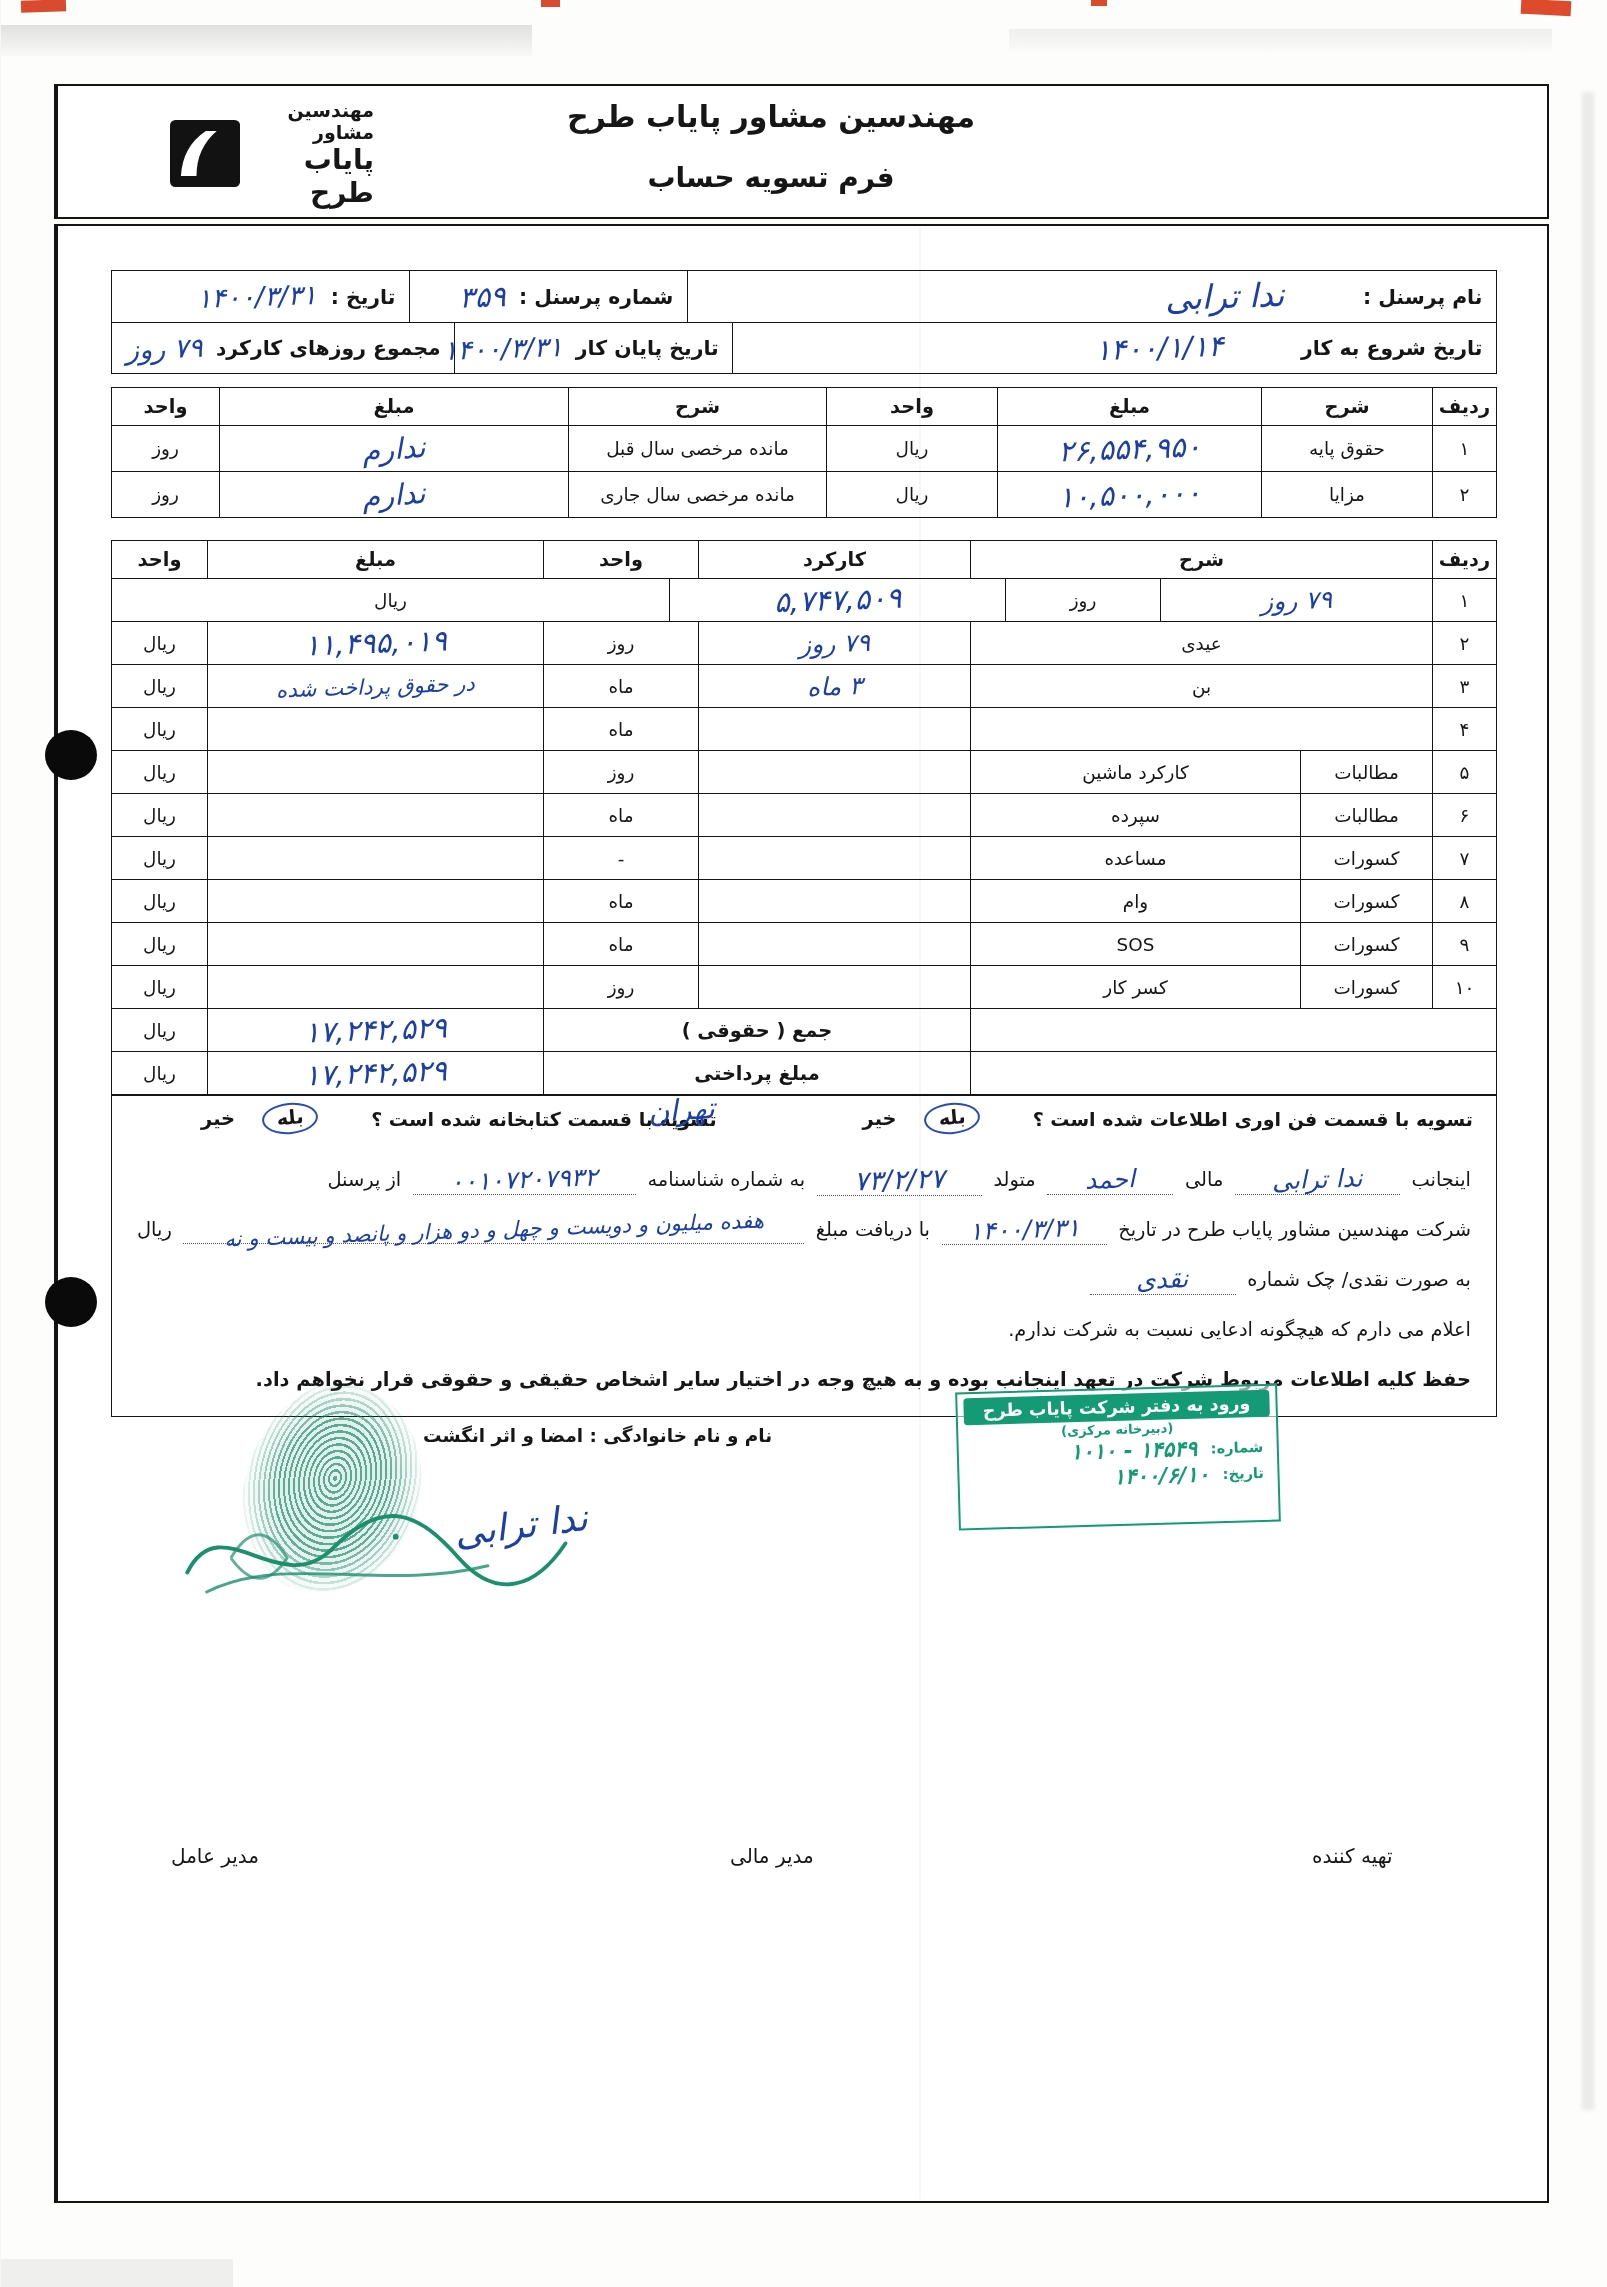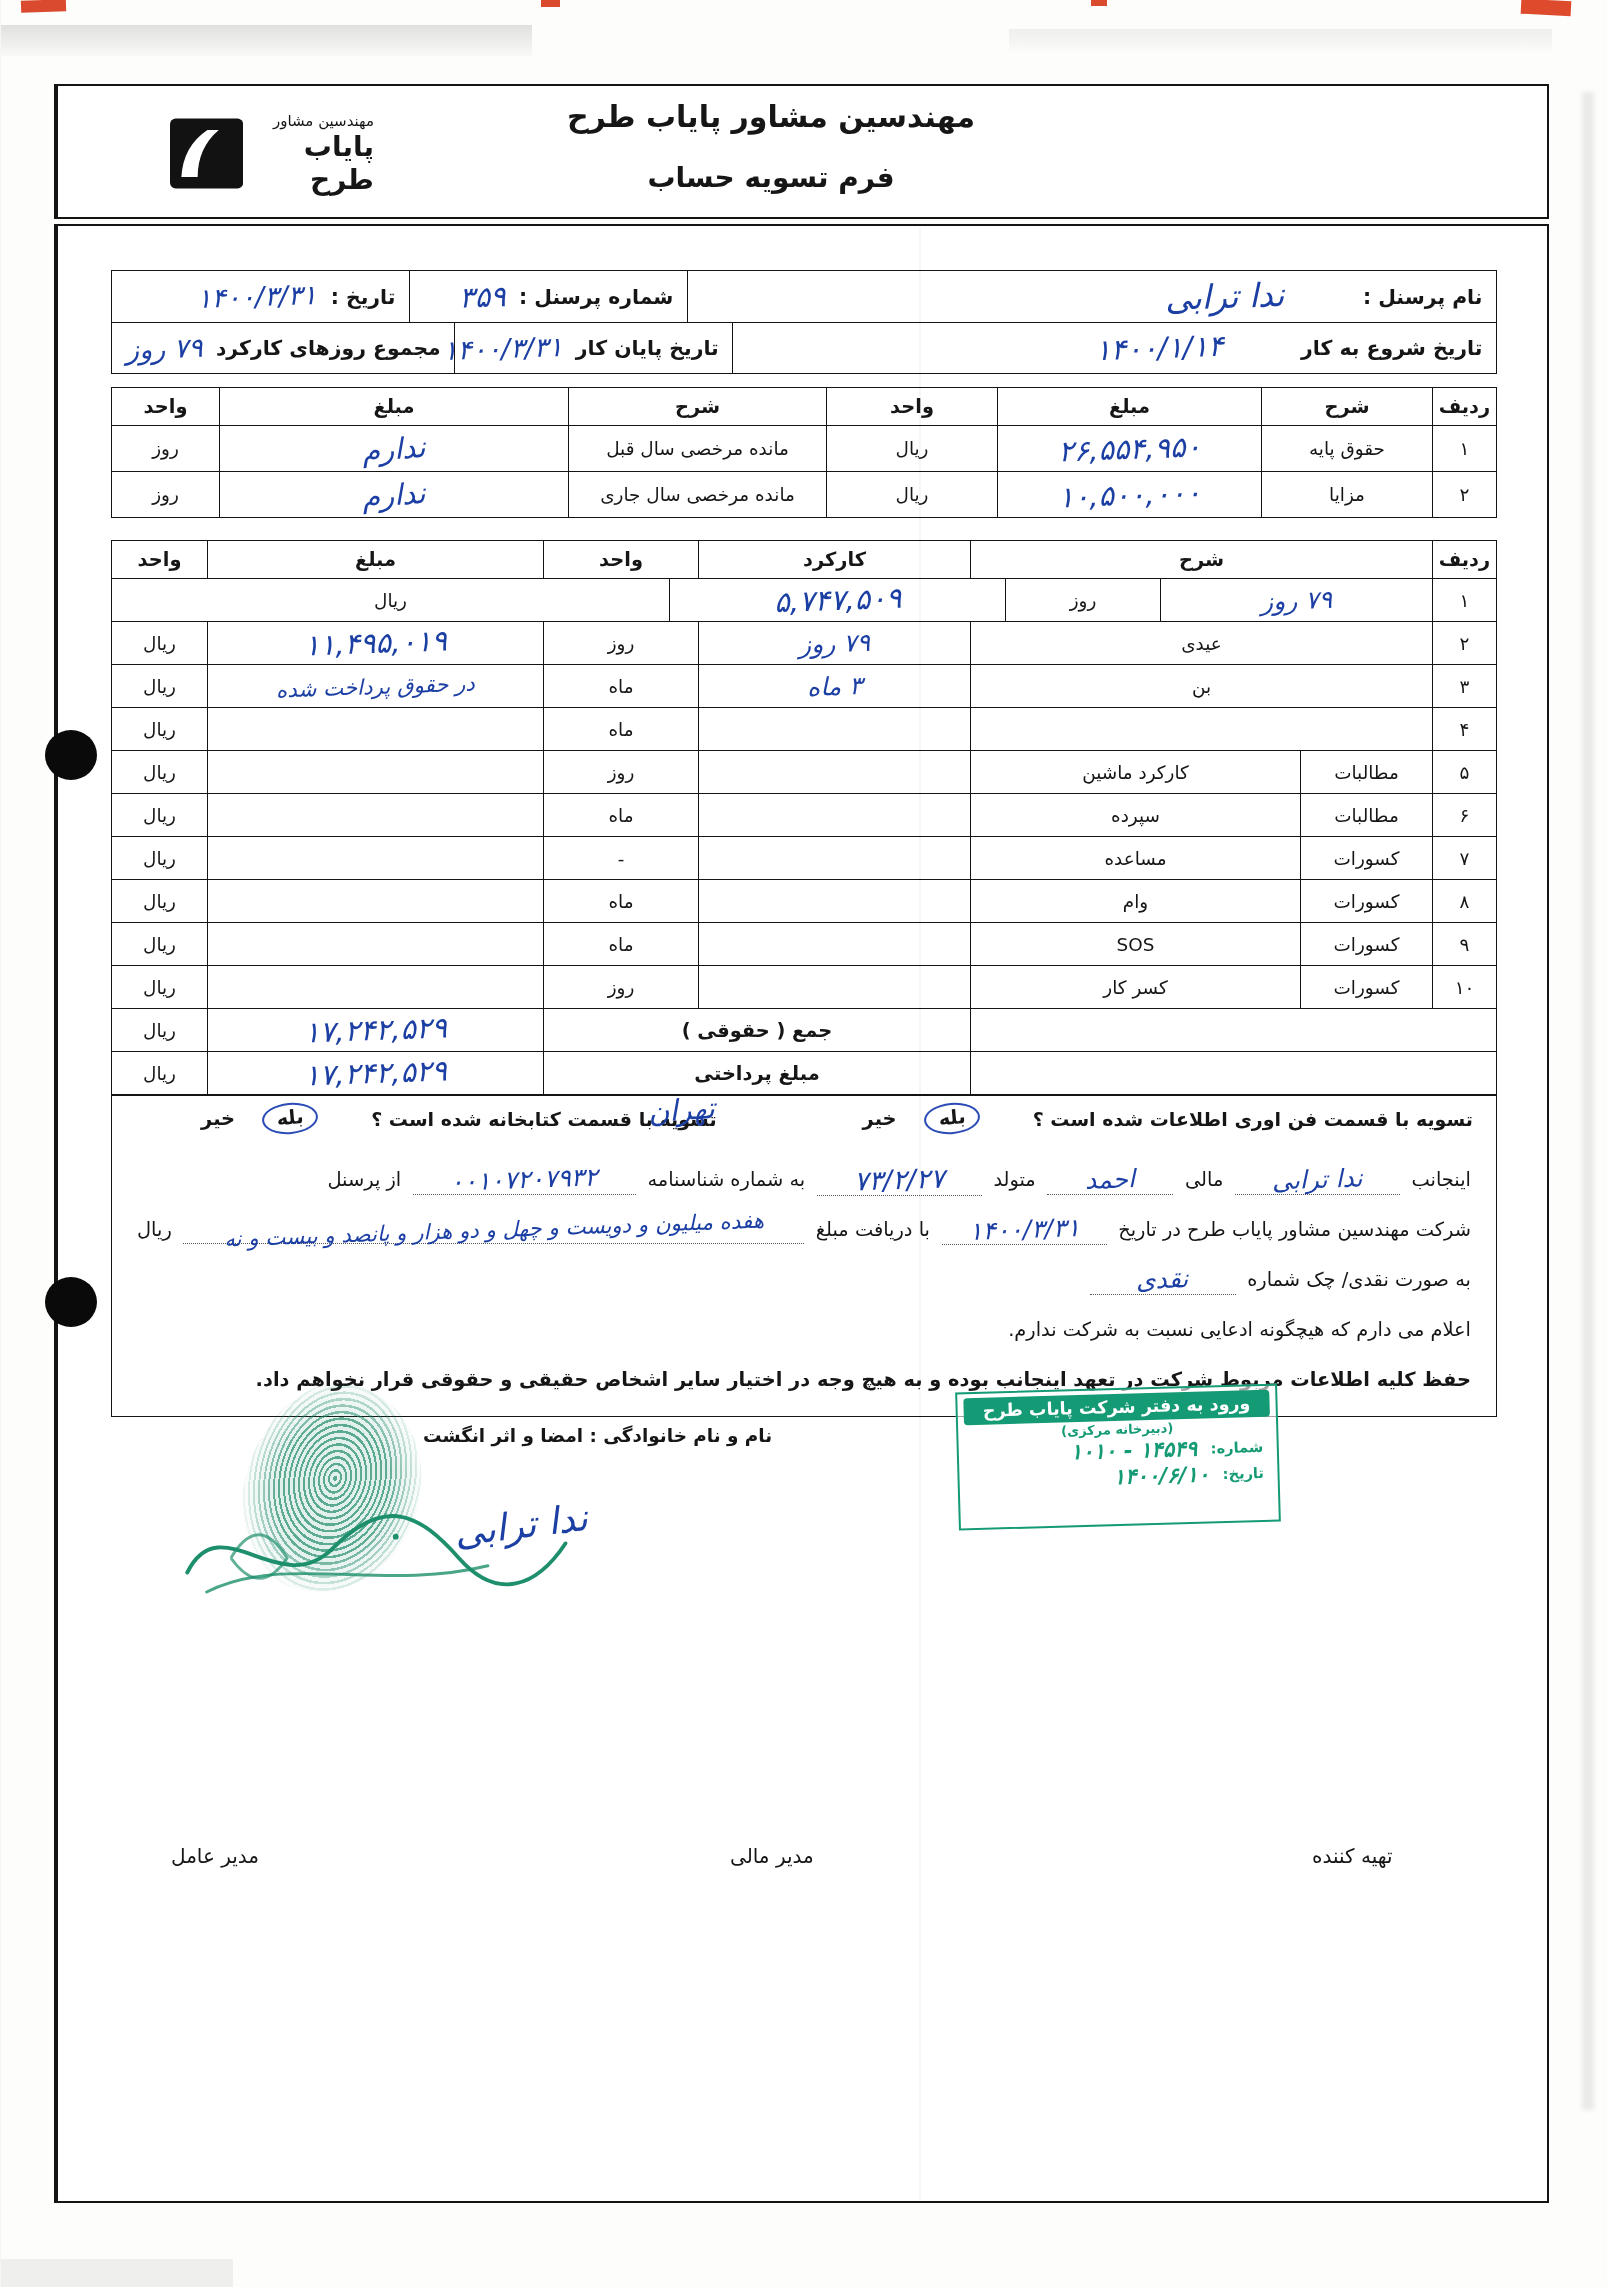--- a/index.html
+++ b/index.html
@@ -31,21 +31,21 @@
   .punch1 { left:45px; top:730px; }
   .punch2 { left:45px; top:1277px; }
 
   
   .frame-top { left:54px; top:84px; width:1495px; height:135px; border:2.9px solid #141414; border-left-width:4.9px; background:#fff; }
   .frame-main { left:54px; top:224px; width:1495px; height:1979px; border:2.9px solid #141414; border-left-width:4.9px; background:#fff; }
   .org-title { left:543px; top:99px; width:456px; text-align:center; font-size:30px; font-weight:bold; letter-spacing:0.5px; z-index:2; }
   .form-title { left:582px; top:161px; width:378px; text-align:center; font-size:28px; font-weight:bold; z-index:2; }
   .logo { left:170px; top:105px; width:204px; height:97px; display:flex; flex-direction:row; align-items:center; gap:9.7px; direction:ltr; z-index:2; }
   .logo-text { direction:rtl; text-align:right; }
-  .logo-text .l1 { font-size:15px; font-weight:normal; }
+  .logo-text .l1 { font-size:19px; font-weight:bold; }
   .logo-text .l2 { font-size:28px; font-weight:bold; letter-spacing:1px; }
 
   
   .hand { color:#1c3fa4; font-style:italic; white-space:nowrap; }
   .ghand { color:#149a74; font-style:italic; white-space:nowrap; }
   .h38{font-size:37px}.h34{font-size:33px}.h30{font-size:29px}.h28{font-size:27px}
   .h26{font-size:25px}.h22{font-size:21.3px}
   .tilt1{transform:rotate(-2deg)}.tilt2{transform:rotate(-4deg)}.tilt3{transform:rotate(-7deg)}
   .num { direction:ltr; unicode-bidi:isolate; }
 

